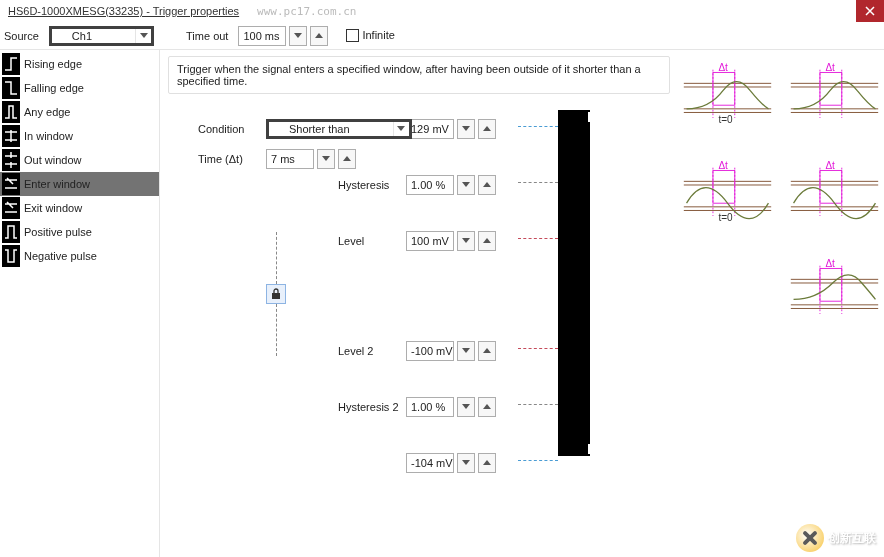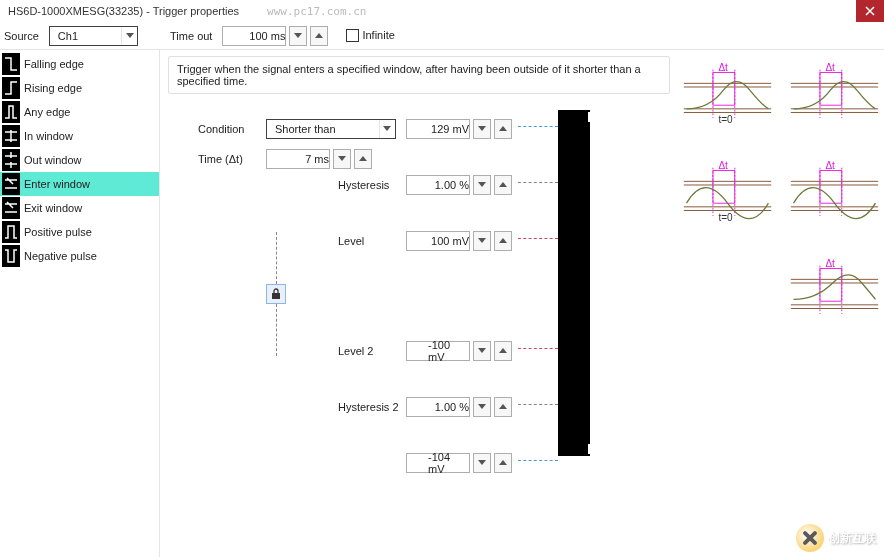--- a/index.html
+++ b/index.html
@@ -1,36 +1,36 @@
 <!DOCTYPE html>
 <html><head>
 <meta charset="utf-8">
 <style>
 * { box-sizing: border-box; margin: 0; padding: 0; font-family: "Segoe UI", Tahoma, sans-serif; font-size: 11px; color: #222; }
 body { width: 884px; height: 557px; background: #fff; overflow: hidden; position: relative; }
 
 .titlebar { height: 22px; display: flex; align-items: center; padding-left: 8px; background: #fff; }
-.titlebar .title { color: #333; }
-.titlebar .wm { color: #bbb; margin-left: 28px; font-family: Consolas, monospace; }
+.titlebar .title { color: #333; text-decoration: underline; }
+.titlebar .wm { color: #bbb; margin-left: 18px; font-family: Consolas, monospace; }
 .titlebar .close { position: absolute; right: 0; top: 0; width: 28px; height: 22px; background: #b1272d; display: flex; align-items: center; justify-content: center; }
 .titlebar .close svg { stroke: #fff; }
 
 .toolbar { height: 28px; display: flex; align-items: center; gap: 8px; padding: 0 4px; border-bottom: 1px solid #e5e5e5; }
 .toolbar label { margin-right: 2px; }
-.combo { height: 20px; border: 1px solid #404040; background: #fff; min-width: 56px; display: inline-flex; align-items: center; padding-left: 8px; position: relative; gap: 43px; }
+.combo { height: 20px; border: 3px solid #404040; background: #fff; min-width: 56px; display: inline-flex; align-items: center; padding-left: 20px; position: relative; gap: 43px; }
 .combo .chev { margin-left: auto; width: 16px; height: 100%; display: flex; align-items: center; justify-content: center; border-left: 1px solid #e5e5e5; }
 .spin-group { display: inline-flex; gap: 3px; align-items: center; }
-.numbox { height: 20px; width: 64px; border: 1px solid #adadad; padding-left: 21px; display: flex; align-items: center; justify-content: flex-end; }
+.numbox { height: 20px; width: 48px; border: 1px solid #adadad; padding-left: 4px; display: flex; align-items: center; }
 .stepbtn { width: 18px; height: 20px; border: 1px solid #adadad; background: #f7f7f7; display: flex; align-items: center; justify-content: center; }
 .cb { width: 13px; height: 13px; border: 1px solid #333; display: inline-block; margin-right: 3px; vertical-align: middle; }
 
 .main { display: flex; height: 507px; }
 .sidebar { width: 160px; border-right: 1px solid #e5e5e5; padding: 2px 0; }
 .kind { display: flex; align-items: center; height: 24px; padding-left: 2px; gap: 4px; }
-.kind.selected { background: #5eead4; }
+.kind.selected { background: #737373; }
 .kind .ico { width: 18px; height: 22px; background: #000; display: flex; align-items: center; justify-content: center; }
 .kind .ico svg { stroke: #fff; fill: none; stroke-width: 1.5; }
 
 .center { flex: 1; padding: 6px 8px; position: relative; }
 .desc { border: 1px solid #e0e0e0; border-radius: 2px; padding: 6px 8px; margin-bottom: 14px; }
 
 .params { margin-left: 30px; }
 .param-row { display: flex; align-items: center; height: 26px; margin-bottom: 30px; position: relative; }
 .param-row .lab { width: 68px; }
 .lock-col { position: absolute; left: 106px; top: 234px; width: 20px; }
@@ -100,32 +100,32 @@
   <span style="width:2px"></span>
   <span><span class="cb"></span><span>Infinite</span></span>
 </div>
 
 <div class="main">
 
   <div class="sidebar" id="kinds">
       <div class="kind">
         <span class="ico">
           <svg width="16" height="20" viewBox="0 0 16 20">
+            <path d="M2 16 H8 V4 H14"></path>
+          </svg>
+        </span>
+        <span>Rising edge</span>
+      </div>
+      <div class="kind">
+        <span class="ico">
+          <svg width="16" height="20" viewBox="0 0 16 20">
             <path d="M2 4 H8 V16 H14"></path>
           </svg>
         </span>
         <span>Falling edge</span>
-      </div>
-      <div class="kind">
-        <span class="ico">
-          <svg width="16" height="20" viewBox="0 0 16 20">
-            <path d="M2 16 H8 V4 H14"></path>
-          </svg>
-        </span>
-        <span>Rising edge</span>
       </div>
       <div class="kind">
         <span class="ico">
           <svg width="16" height="20" viewBox="0 0 16 20">
             <path d="M2 16 H6 V4 H10 V16 H14"></path>
           </svg>
         </span>
         <span>Any edge</span>
       </div>
       <div class="kind">

